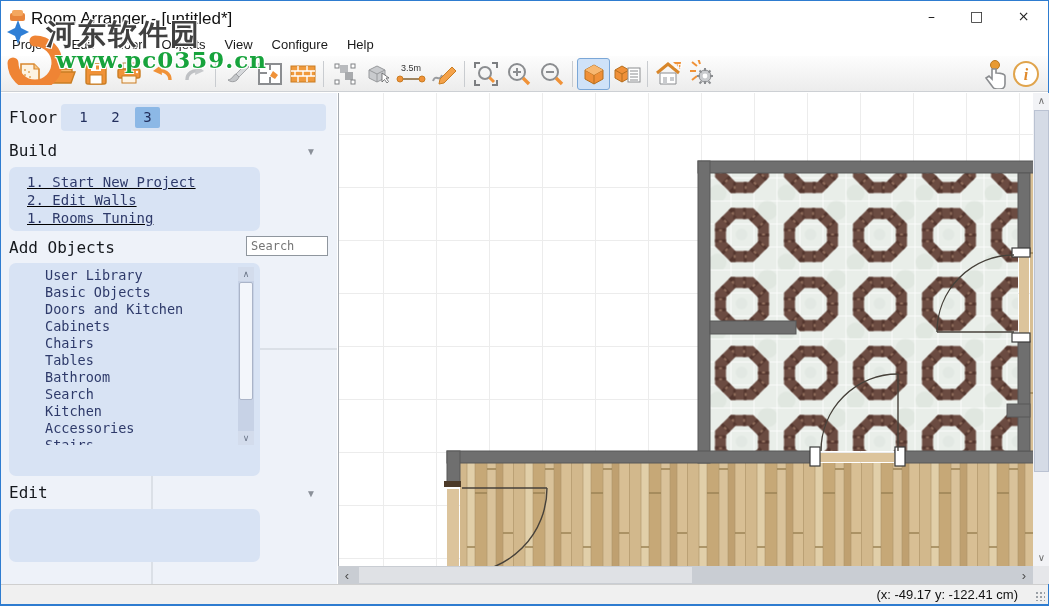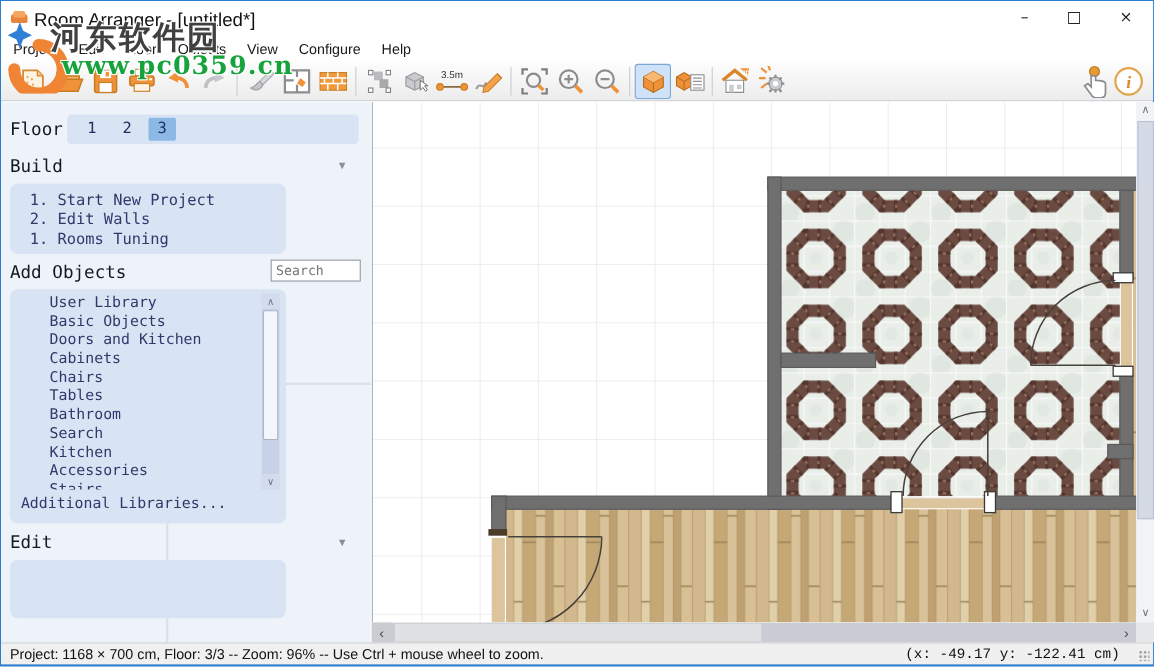--- a/index.html
+++ b/index.html
@@ -32,21 +32,21 @@
   .tb-sep { width:1px; height:26px; background:#c9ccd0; margin:0 4px; }
   .tb-right { position:absolute; right:6px; top:55px; height:36px; display:flex; align-items:center; }
 
   
   .sidebar { position:absolute; left:0; top:92px; width:336px; height:491px; background:#eef2f9; overflow:hidden; }
   .deco { position:absolute; border:2px solid #ccd1d8; border-radius:28px; opacity:.55; }
   .mono { font-family:"DejaVu Sans Mono","Liberation Mono",monospace; }
   .s-header { position:absolute; left:8px; font-size:16px; color:#15181d; }
   .collapse { position:absolute; right:18px; width:16px; height:14px; background:none; border:none;
               color:#8a9099; font-size:10px; line-height:14px; text-align:center; }
-  .panel { position:absolute; left:8px; width:251px; background:#d8e3f4; border-radius:7px; }
+  .panel { position:absolute; left:8px; width:251px; background:#d8e3f4; border-radius:7px;text-decoration:underline; }
 
   .floor-label { top:15px; }
   .floor-bar { position:absolute; left:60px; top:11px; width:265px; height:27px; background:#d8e3f4; border-radius:4px;
                display:flex; align-items:center; gap:7px; padding-left:10px; }
   .floor-tab { min-width:25px; height:21px; background:none; border:none; font-size:14px; color:#23305e;
                text-align:center; line-height:21px; border-radius:2px; }
   .floor-tab.active { background:#8cb8e6; }
 
   .build-hdr { top:48px; }
   .build-panel { top:74px; height:64px; padding:6px 0 0 18px; }
@@ -91,21 +91,21 @@
   .hthumb { position:absolute; left:21px; top:1px; width:333px; height:16px; background:#dfe1e5; }
   .hs-arr { position:absolute; top:0; width:18px; height:18px; background:#c9cdd3; border:none; color:#4c4c4c;
             font-size:13px; line-height:17px; text-align:center; }
   .hs-arr.right { right:0; }
   .corner { position:absolute; left:1032px; top:565px; width:17px; height:18px; background:#e6e7ea; }
 
   
   .statusbar { position:absolute; left:0; top:583px; width:1047px; height:20px; background:#f0f0f0;
                border-top:1px solid #cfcfcf; font-size:13px; color:#111; }
   .status-left { position:absolute; left:8px; top:2px; }
-  .status-right { position:absolute; right:30px; top:2px;font-family:Liberation Mono, monospace; }
+  .status-right { position:absolute; right:30px; top:2px; }
   .grip { position:absolute; right:3px; bottom:3px; width:10px; height:10px;
           background:radial-gradient(circle at 2px 2px,#9aa0a6 1px,transparent 1.4px);
           background-size:4px 4px; }
 
   
   .watermark { position:absolute; left:0; top:14px; width:230px; height:82px; pointer-events:none; }
   .wm-red { position:absolute; left:45px; top:0px; font-size:29px; font-weight:bold; color:#404040;
             font-family:"DejaVu Sans",sans-serif; letter-spacing:2px;
             text-shadow:-1px -1px 0 #fff,1px -1px 0 #fff,-1px 1px 0 #fff,1px 1px 0 #fff; }
   .wm-green { position:absolute; left:55px; top:31px; font-size:23px; font-weight:bold; color:#17a33c;
@@ -352,21 +352,20 @@
         <button class="obj-row mono"><span>Search</span><span class="obj-chev">&gt;</span></button>
         <button class="obj-row mono"><span>Kitchen</span><span class="obj-chev">&gt;</span></button>
         <button class="obj-row mono"><span>Accessories</span><span class="obj-chev">&gt;</span></button>
         <button class="obj-row mono"><span>Stairs</span><span class="obj-chev">&gt;</span></button>
       </div>
       <div class="obj-scroll">
         <button class="arr up">∧</button>
         <div class="obj-thumb"></div>
         <button class="arr down">∨</button>
       </div>
-      <button class="addlib mono">Additional Libraries...</button>
     </div>
 
     <div class="s-header mono edit-hdr">Edit</div>
     <button class="collapse" style="top:394px;">▼</button>
     <div class="panel edit-panel"></div>
   </div>
 
   <div class="canvas">
     <svg class="plan" width="695" height="473" viewBox="0 0 695 473">
       <defs>
@@ -441,21 +440,20 @@
     <button class="vs-arr down">∨</button>
   </div>
   <div class="hscroll">
     <button class="hs-arr left">‹</button>
     <div class="hthumb"></div>
     <button class="hs-arr right">›</button>
   </div>
   <div class="corner"></div>
 
   <div class="statusbar">
-    <span class="status-left">Project: 1168 × 700 cm, Floor: 3/3 -- Zoom: 96% -- Use Ctrl + mouse wheel to zoom.</span>
     <span class="status-right">(x: -49.17 y: -122.41 cm)</span>
     <div class="grip"></div>
   </div>
 
   <div class="watermark">
     <svg class="wm-logo" width="62" height="66" viewBox="0 0 62 66">
       <path d="M12 44A22 22 0 1 0 34 22" fill="none" stroke="#ef8434" stroke-width="11" stroke-linecap="round"></path>
       <path d="M17 1l3 8 8 4-8 4-3 8-3-8-8-4 8-4z" fill="#2f7fd6"></path>
     </svg>
     <div class="wm-red">河东软件园</div>

